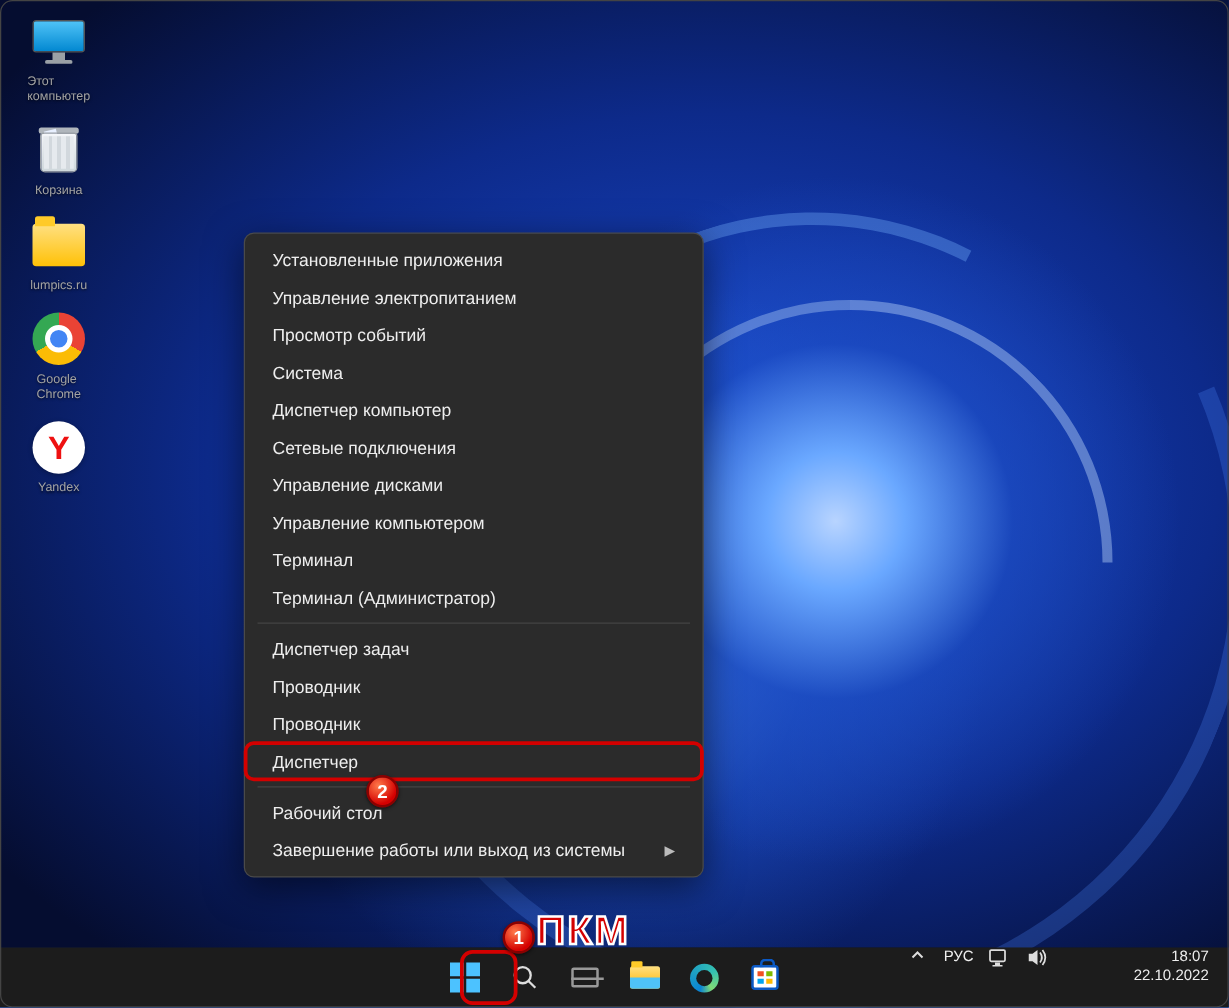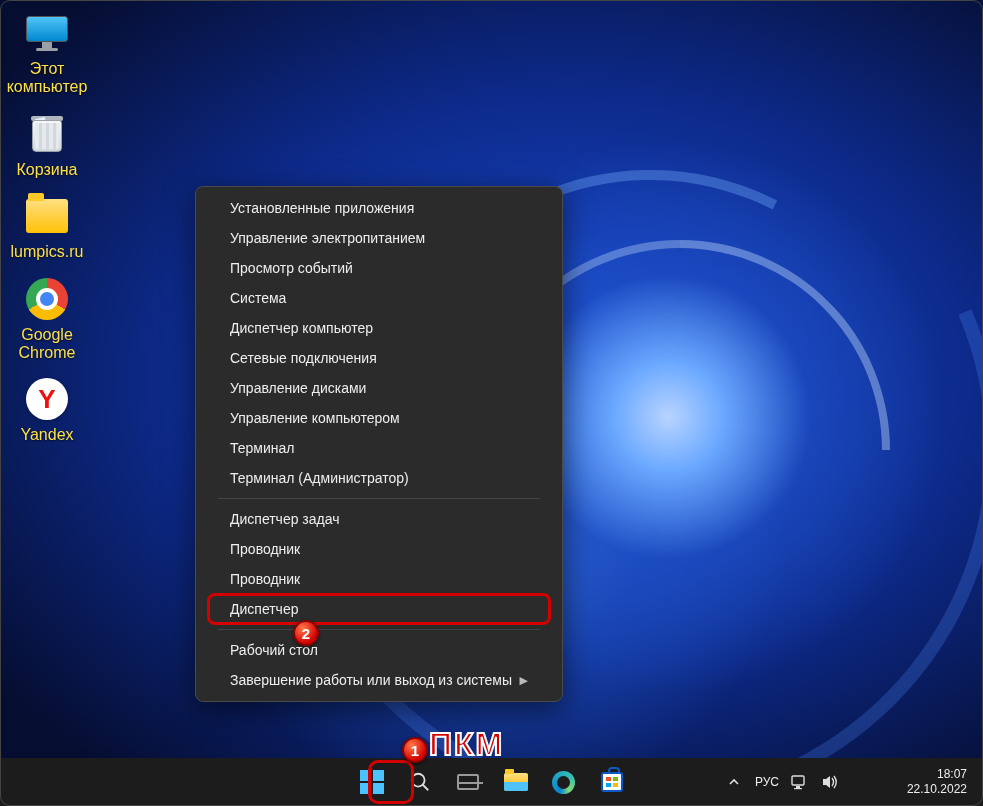--- a/index.html
+++ b/index.html
@@ -17,21 +17,21 @@
   }
   .swirl1,.swirl2,.swirl3{position:absolute;border-radius:50%;border:6px solid rgba(160,200,255,0.35);}
   .swirl1{width:560px;height:560px;left:370px;top:170px;border-width:10px;border-color:rgba(120,180,255,0.35) transparent transparent rgba(120,180,255,0.25);transform:rotate(-18deg);}
   .swirl2{width:720px;height:720px;left:280px;top:90px;border-width:14px;border-color:transparent rgba(80,140,255,0.25) rgba(80,140,255,0.25) transparent;transform:rotate(22deg);}
   .swirl3{width:420px;height:420px;left:470px;top:240px;border-width:8px;border-color:rgba(200,225,255,0.4) transparent transparent rgba(200,225,255,0.35);transform:rotate(45deg);}
 
   
   .desktop-icons { position: absolute; top: 10px; left: 8px; width: 90px; }
   .di { width: 78px; display:flex; flex-direction:column; align-items:center; margin-bottom: 14px; cursor: pointer; }
   .di .ico { width: 46px; height: 46px; margin-bottom: 4px; display:flex; align-items:center; justify-content:center; }
-  .di .lbl { color:#fde047; font-size:16px; text-align:center; line-height:1.15; text-shadow:0 1px 2px rgba(0,0,0,.7); }
+  .di .lbl { color:#a3a3a3; font-size:10px; line-height:1.15; text-shadow:0 1px 2px rgba(0,0,0,.7); }
 
   
   .monitor { width:42px; height:34px; position:relative; }
   .monitor .screen { width:42px; height:26px; background:linear-gradient(#4fc3f7,#0288d1); border-radius:3px; border:1px solid #555; }
   .monitor .stand { width:10px; height:6px; background:#9aa0a6; margin:0 auto; }
   .monitor .base { width:22px; height:3px; background:#9aa0a6; margin:0 auto; border-radius:2px; }
 
   .bin { width:40px; height:40px; position:relative; }
   .bin .body { width:30px; height:32px; margin:6px auto 0; background:linear-gradient(#f5f7fa,#cfd8dc); border-radius:3px 3px 4px 4px; border:1px solid #9aa0a6; position:relative; overflow:hidden; }
   .bin .body::before{content:"";position:absolute;inset:2px;background:repeating-linear-gradient(90deg,#e6eaee 0 4px,#d2d8dd 4px 7px);}
@@ -42,40 +42,40 @@
   .folder::before{content:"";position:absolute;top:-6px;left:2px;width:16px;height:8px;background:#ffca28;border-radius:2px 2px 0 0;}
 
   .chrome { width:42px;height:42px;border-radius:50%;position:relative;background:
     conic-gradient(#ea4335 0 120deg,#fbbc05 120deg 240deg,#34a853 240deg 360deg); }
   .chrome::after{content:"";position:absolute;inset:10px;border-radius:50%;background:#4285f4;border:4px solid #fff;}
 
   .yandex { width:42px;height:42px;border-radius:50%;background:#fff;display:flex;align-items:center;justify-content:center; box-shadow:0 1px 4px rgba(0,0,0,.3);}
   .yandex span{color:#e11;font-weight:700;font-size:26px;font-family:Arial;}
 
   
-  .ctxmenu { position:absolute; left:195px; top:186px; width:368px; background:#2b2b2b; border:1px solid #4a4a4a; border-radius:8px; padding:6px 12px; box-shadow:0 8px 30px rgba(0,0,0,.55); }
+  .ctxmenu { position:absolute; left:195px; top:186px; width:368px; background:#2b2b2b; border:1px solid #4a4a4a; border-radius:8px; padding:6px 0; box-shadow:0 8px 30px rgba(0,0,0,.55); }
   .mi { padding: 7px 22px; color:#eee; font-size:14px; cursor:pointer; display:flex; justify-content:space-between; align-items:center; }
   .sep { height:1px; background:#444; margin:5px 10px; }
   .mi .chev { color:#bbb; font-size:11px; }
   .mi.highlighted { outline:3px solid #d40000; outline-offset:-2px; border-radius:7px; }
 
   
   .badge { position:absolute; width:26px; height:26px; border-radius:50%; background:radial-gradient(circle at 35% 30%, #ff7a4a, #d40000 70%); border:2px solid #8a0000; color:#fff; font-weight:700; font-size:15px; display:flex; align-items:center; justify-content:center; box-shadow:0 1px 3px rgba(0,0,0,.6); z-index:50; }
   .pkm { position:absolute; color:#d40000; font-weight:900; font-size:32px; -webkit-text-stroke:2px #fff; text-stroke:2px #fff; letter-spacing:2px; z-index:50; font-family:Arial Black,Arial; }
   .start-outline { position:absolute; border:3px solid #d40000; border-radius:10px; z-index:49; }
 
   
   .taskbar { position:absolute; left:0; right:0; bottom:0; height:48px; background:#1c1c1c; display:flex; align-items:center; }
   .tb-center { position:absolute; left:50%; transform:translateX(-50%); display:flex; gap:8px; align-items:center; height:100%; }
   .tb-btn { width:40px; height:40px; border-radius:6px; display:flex; align-items:center; justify-content:center; cursor:pointer; }
 
   .winlogo { width:24px; height:24px; display:grid; grid-template-columns:1fr 1fr; grid-template-rows:1fr 1fr; gap:2px; }
   .winlogo div{ background:#4cc2ff; }
 
-  .tb-right { position:absolute; right:8px; display:flex; align-items:center; gap:12px; height:100%; color:#eee; font-size:12px; }
+  .tb-right { position:absolute; right:8px; display:flex; align-items:flex-start; gap:12px; height:100%; color:#eee; font-size:12px; }
   .tray-ico { width:18px; display:flex; justify-content:center; cursor:pointer; }
   .clock { text-align:right; line-height:1.25; cursor:pointer; padding:0 8px;margin-left:48px; }
 
   .tv-ico{width:22px;height:16px;border:2px solid #999;border-radius:2px;position:relative;}
   .tv-ico::before{content:"";position:absolute;left:-2px;top:6px;width:26px;height:2px;background:#999;}
   .exp-ico{width:24px;height:18px;background:linear-gradient(#ffe082,#ffb300);border-radius:2px;position:relative;}
   .exp-ico::before{content:"";position:absolute;top:-4px;left:1px;width:9px;height:5px;background:#ffca28;border-radius:1px 1px 0 0;}
   .exp-ico::after{content:"";position:absolute;bottom:0;left:0;width:24px;height:9px;background:#4fc3f7;border-radius:0 0 2px 2px;}
   .edge-ico{width:23px;height:23px;border-radius:50%;background:conic-gradient(from 200deg,#0a84d4,#35c1b1 60%,#7fdb76 85%,#0a84d4);position:relative;}
   .edge-ico::after{content:"";position:absolute;inset:5px;border-radius:50%;background:#1c1c1c;}

